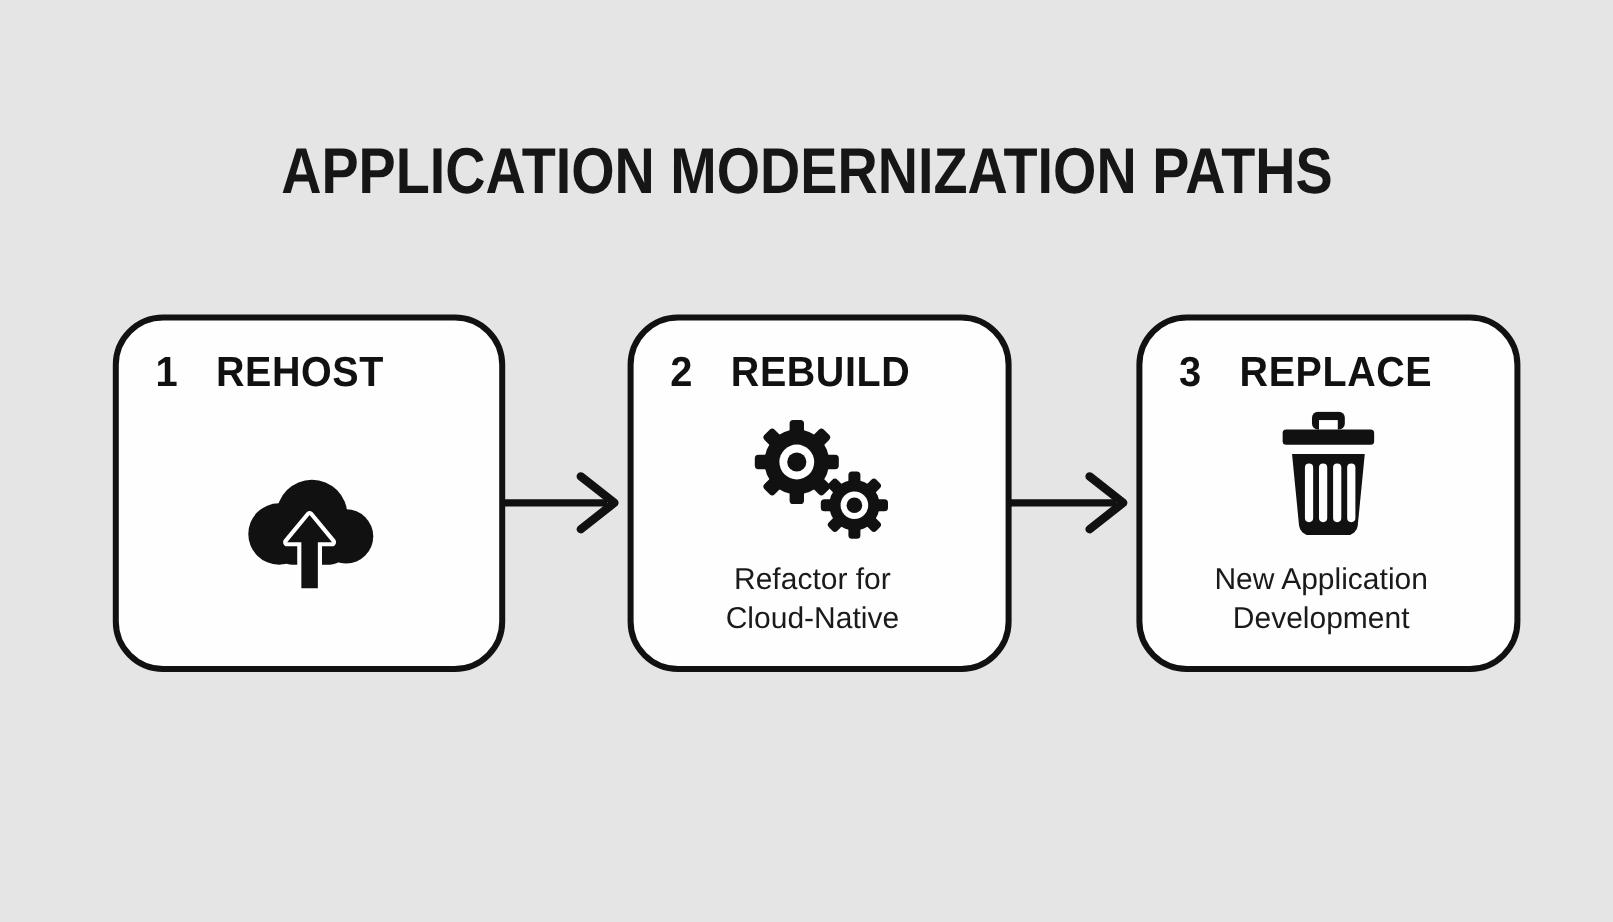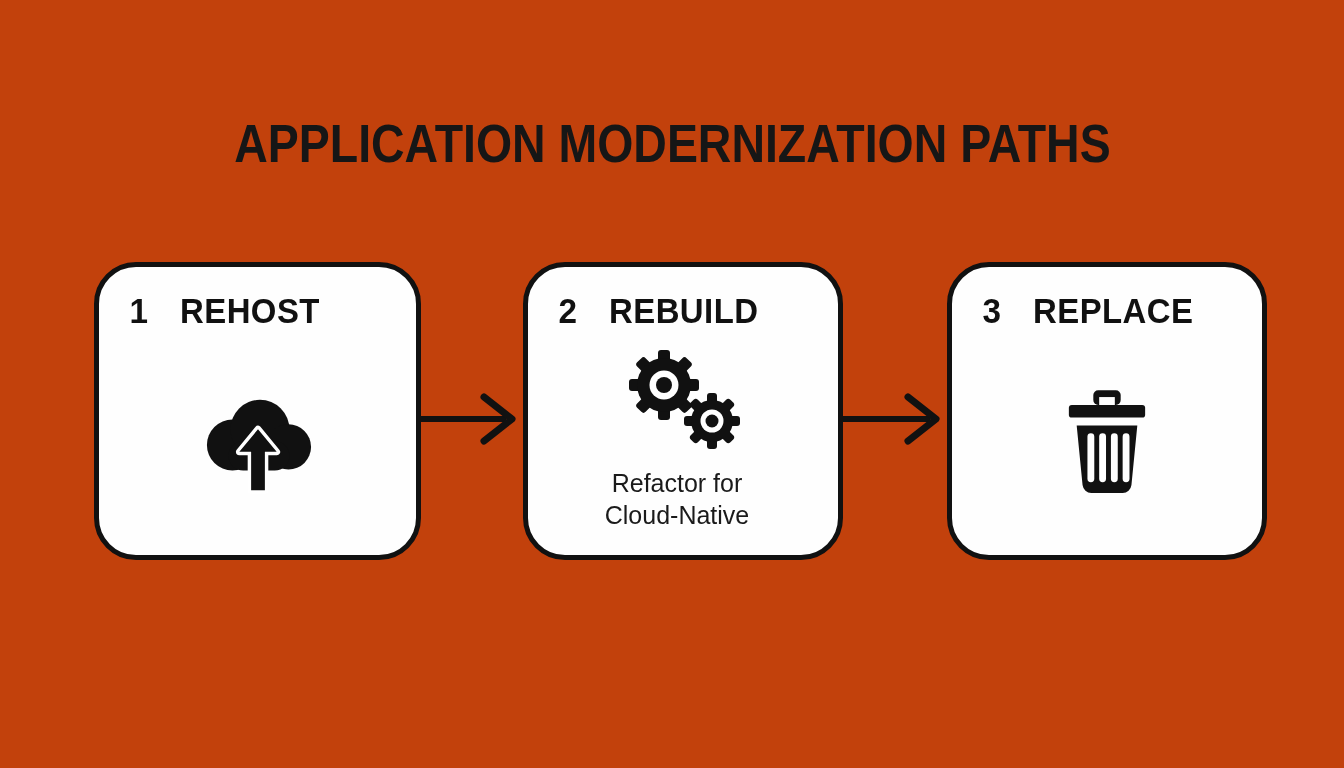--- a/index.html
+++ b/index.html
@@ -5,21 +5,21 @@
   html, body {
     margin: 0;
     padding: 0;
     background: #fcfcfd;
     font-family: "Liberation Sans", sans-serif;
   }
   .canvas {
     position: relative;
     width: 1344px;
     height: 768px;
-    background: #c2410c;
+    background: #e5e5e5;
     overflow: hidden;
   }
   .title {
     position: absolute;
     top: 112px;
     left: 0;
     width: 1344px;
     text-align: center;
     color: #161616;
   }
@@ -188,15 +188,17 @@
           </g>
           <g fill="#ffffff">
             <rect x="25" y="44" width="7" height="50" rx="3.5"></rect>
             <rect x="37" y="44" width="7" height="50" rx="3.5"></rect>
             <rect x="49" y="44" width="7" height="50" rx="3.5"></rect>
             <rect x="61" y="44" width="7" height="50" rx="3.5"></rect>
           </g>
         </svg>
       </span>
     </div>
+    <div class="card-caption">New Application
+Development</div>
   </div>
 
 </div>
 
 </body></html>

